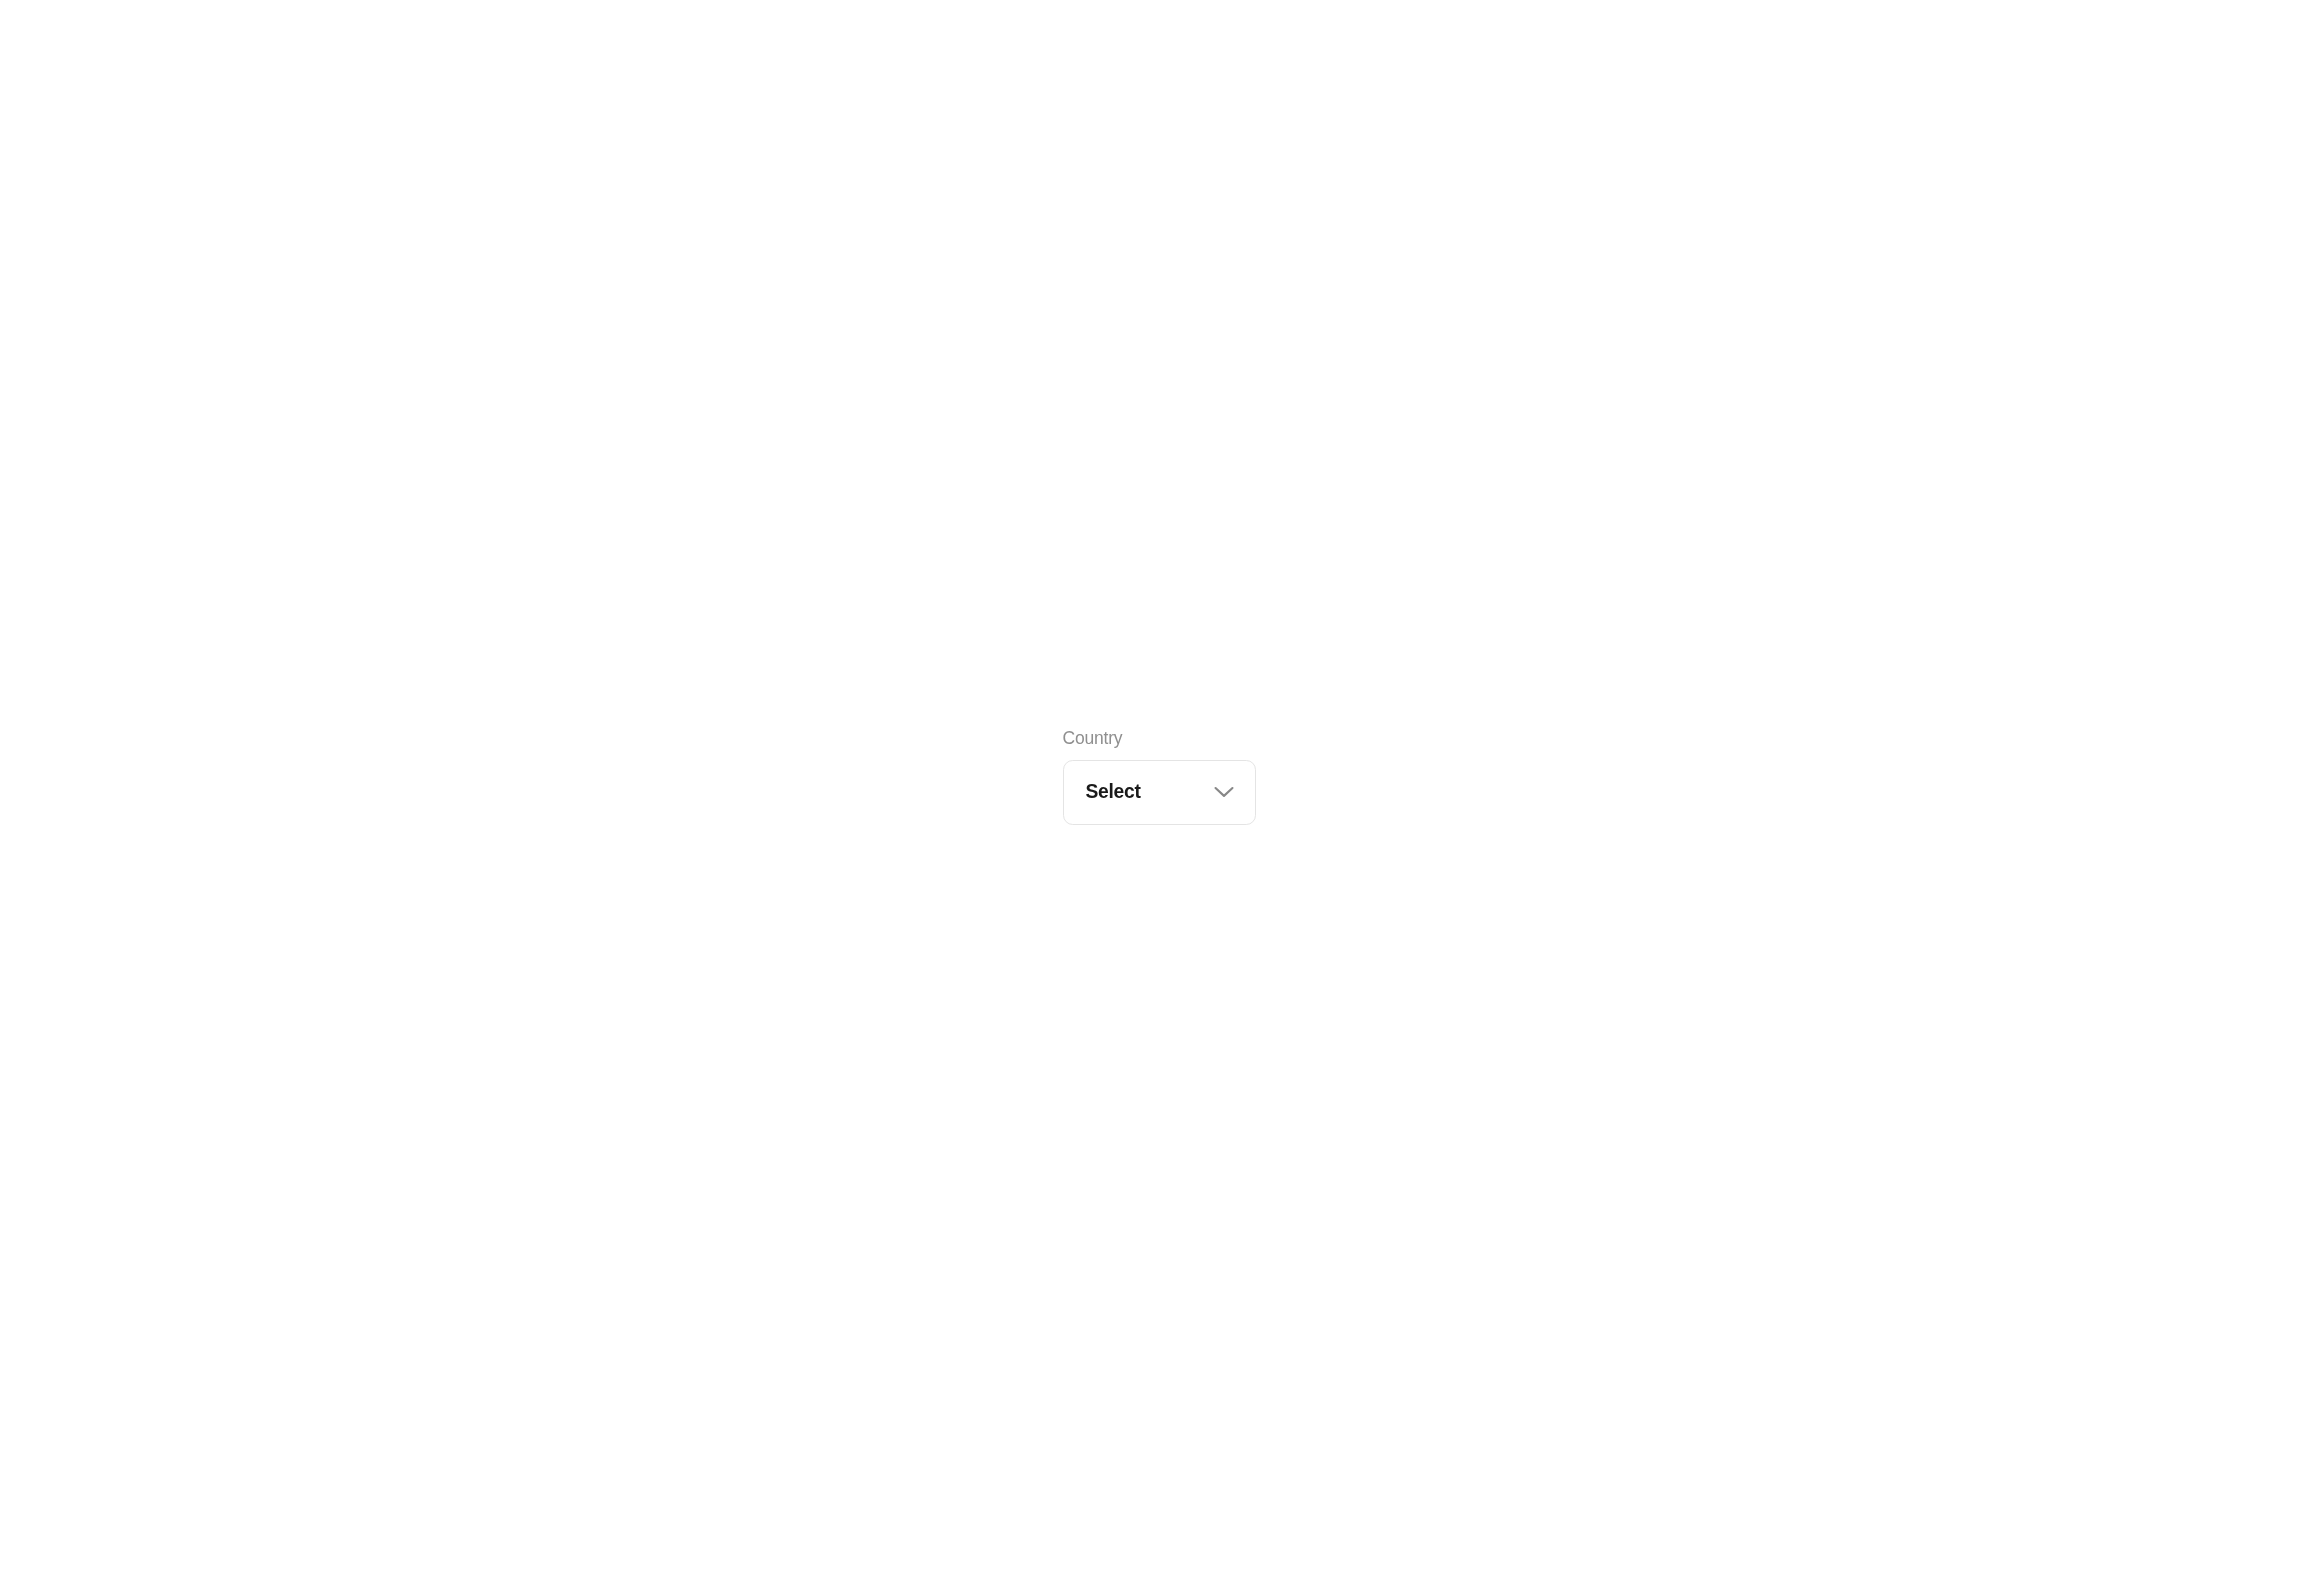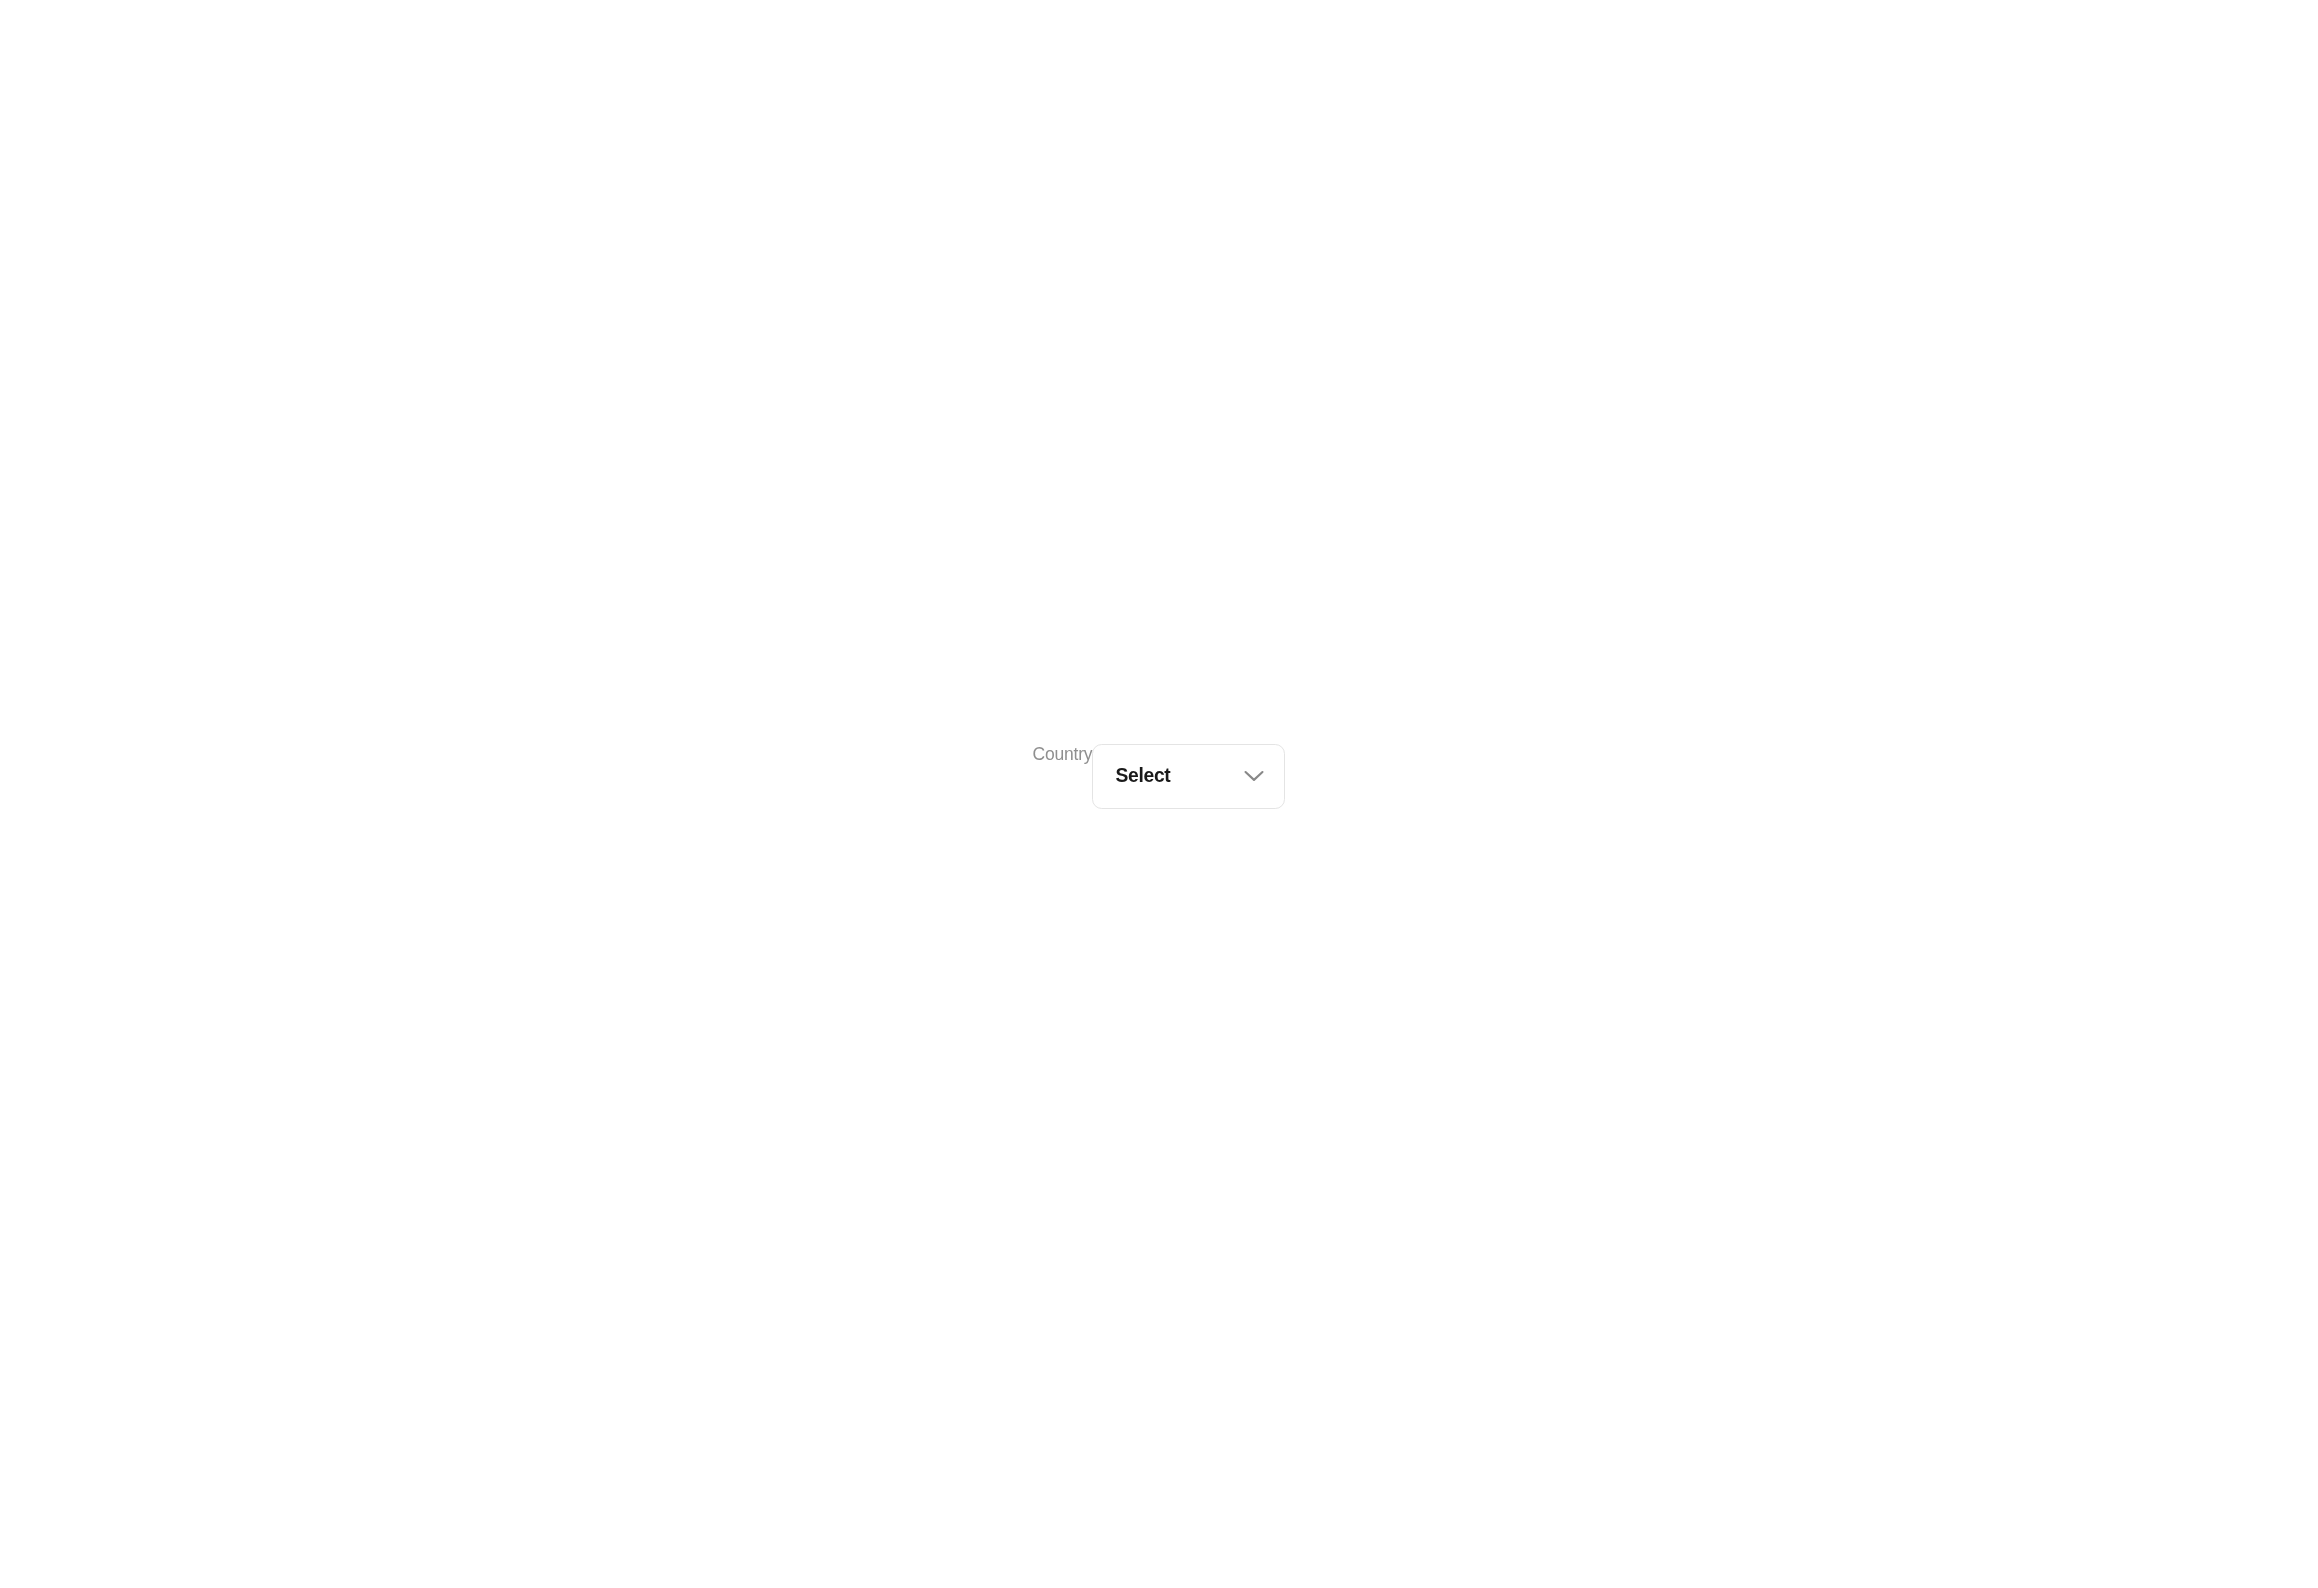--- a/index.html
+++ b/index.html
@@ -17,21 +17,21 @@
       justify-content: center;
     }
     .form-container {
       display: flex;
       gap: 31px;
       align-items: flex-start;
       transform: translateY(-18px);
     }
     .field-group {
       display: flex;
-      flex-direction: row;
+      flex-direction: column;
     }
     .field-label {
       font-size: 17.5px;
       font-weight: 400;
       margin-bottom: 11px;
       letter-spacing: -0.2px;
     }
     .label-country {
       color: #8f8f8f;
     }

